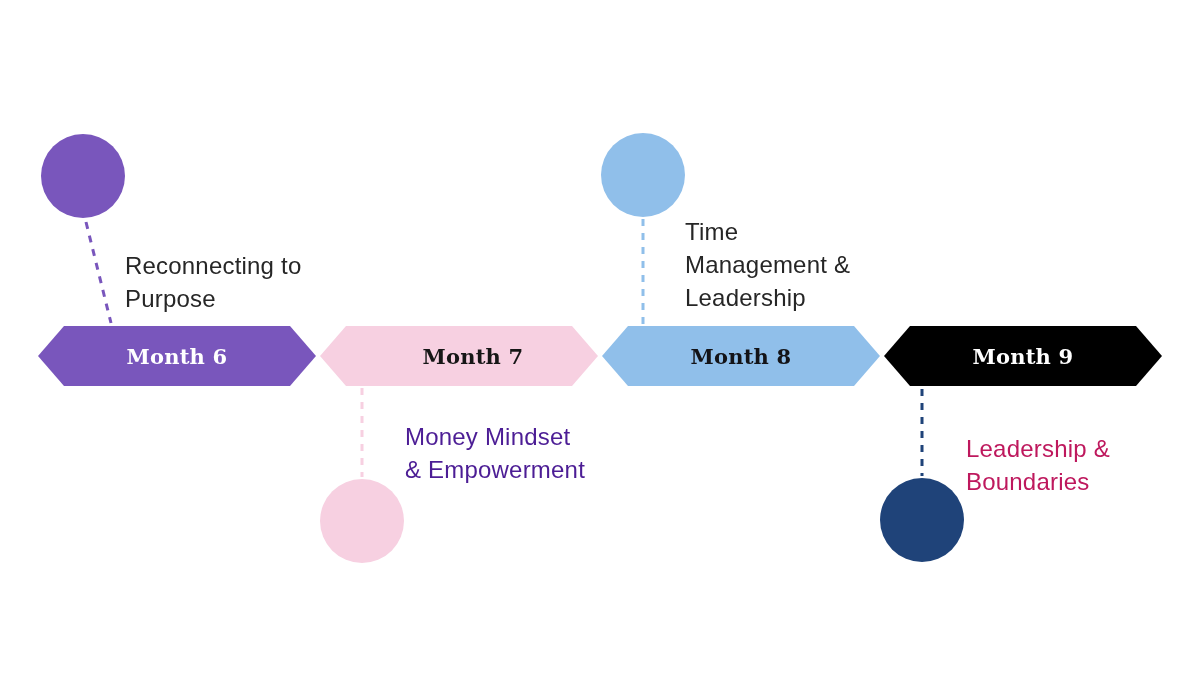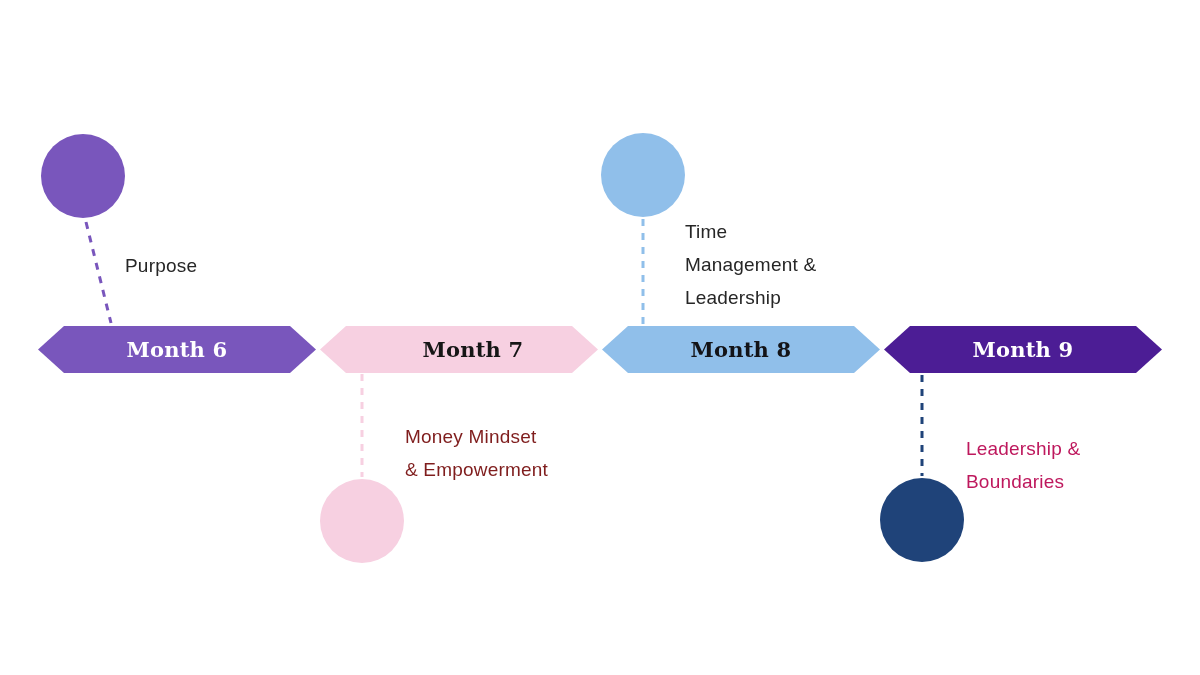--- a/index.html
+++ b/index.html
@@ -8,34 +8,34 @@
     font-family:"Liberation Sans",sans-serif;
   }
   .connectors{position:absolute;left:0;top:0;width:1200px;height:675px;pointer-events:none;}
   .connectors line{stroke-width:3;stroke-dasharray:7 7;fill:none;}
   .circle{position:absolute;width:84px;height:84px;border-radius:50%;}
   .circle.c1{left:41px;top:134px;}
   .circle.c2{left:320px;top:479px;}
   .circle.c3{left:601px;top:133px;}
   .circle.c4{left:880px;top:478px;}
   .bar{
-    position:absolute;top:326px;width:278px;height:47px;
+    position:absolute;top:326px;width:278px;height:60px;
     display:flex;align-items:center;justify-content:center;
     clip-path:polygon(26px 0, calc(100% - 26px) 0, 100% 50%, calc(100% - 26px) 100%, 26px 100%, 0 50%);
   }
   .bar.b1{left:38px;}
   .bar.b2{left:320px;}
   .bar.b3{left:602px;}
   .bar.b4{left:884px;}
   .month{
     font-family:"DejaVu Serif","Liberation Serif",serif;
     font-weight:700;font-size:21px;letter-spacing:.2px;line-height:1;
   }
   .desc{
-    position:absolute;font-size:19px;line-height:33px;letter-spacing:.2px;
+    position:absolute;font-size:24px;line-height:33px;letter-spacing:.2px;
     font-weight:400;white-space:nowrap;
   }
   .desc.d1{left:125px;top:249px;}
   .desc.d2{left:405px;top:420px;}
   .desc.d3{left:685px;top:215px;}
   .desc.d4{left:966px;top:416px;}
 </style>
 </head>
 <body>
 
@@ -55,28 +55,29 @@
 
   <div class="bar b1" style="background-color: rgb(121, 86, 188);">
     <span class="month" style="color: rgb(255, 255, 255);">Month 6</span>
   </div>
   <div class="bar b2" style="background-color: rgb(247, 208, 225);">
     <span class="month" style="color: rgb(22, 22, 22); margin-left: 28px;">Month 7</span>
   </div>
   <div class="bar b3" style="background-color: rgb(144, 191, 234); text-align: center;">
     <span class="month" style="color: rgb(19, 19, 23);">Month 8</span>
   </div>
-  <div class="bar b4" style="background-color: #4c1d95;">
+  <div class="bar b4" style="background-color: #000000;">
     <span class="month" style="color: rgb(255, 255, 255);">Month 9</span>
   </div>
 
   <div class="desc d1" style="color: rgb(38, 38, 38);">
+    <div>Reconnecting to</div>
     <div>Purpose</div>
   </div>
-  <div class="desc d2" style="color: #7f1d1d;">
+  <div class="desc d2" style="color: #4c1d95;">
     <div>Money Mindset</div>
     <div>&amp; Empowerment</div>
   </div>
   <div class="desc d3" style="color: rgb(38, 38, 38);">
     <div>Time</div>
     <div>Management &amp;</div>
     <div>Leadership</div>
   </div>
   <div class="desc d4" style="color: #be185d; margin-top: 16px;">
     <div>Leadership &amp;</div>

